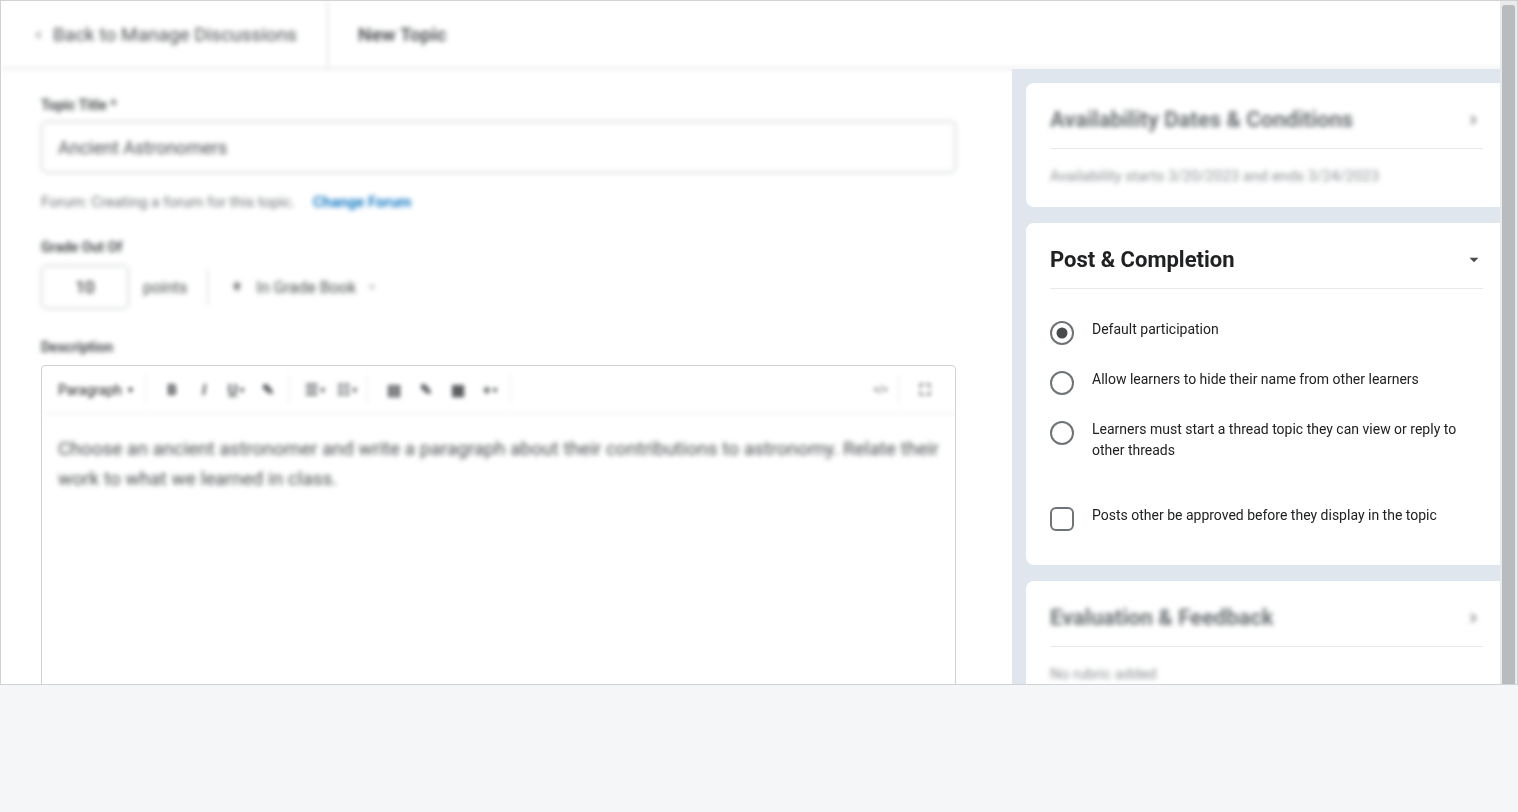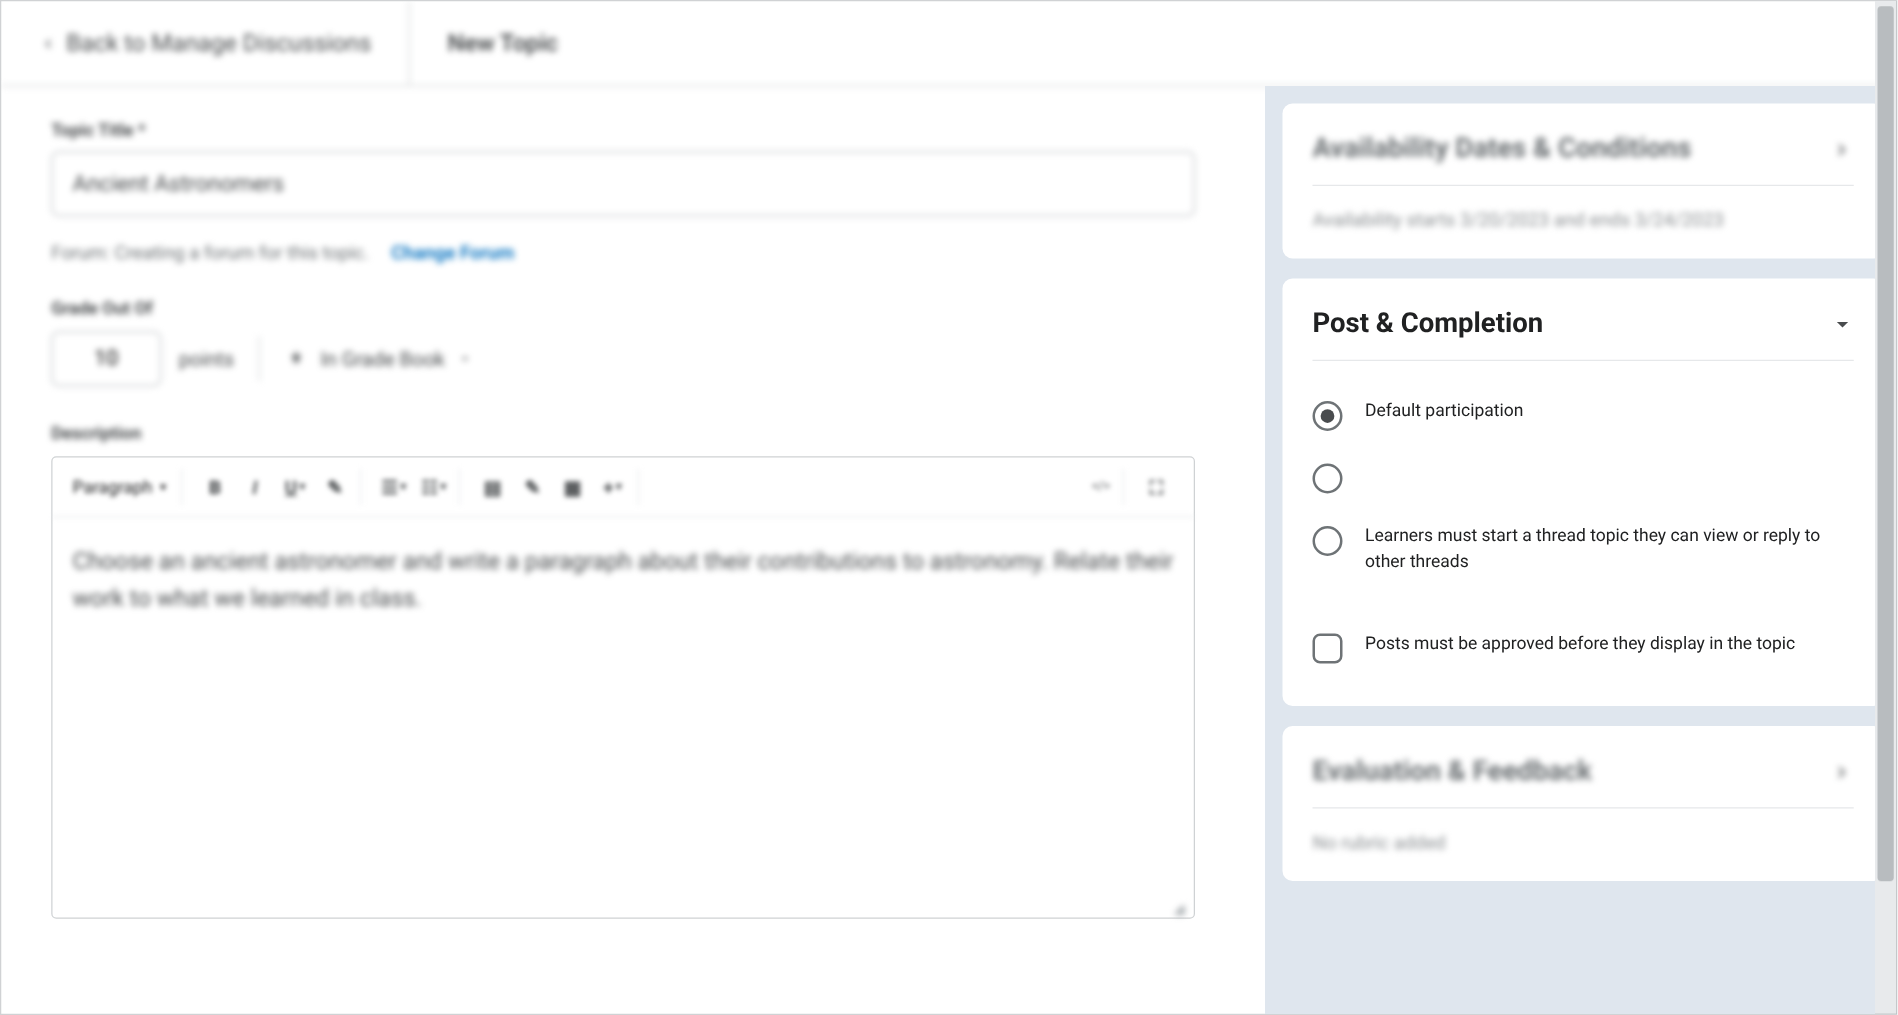--- a/index.html
+++ b/index.html
@@ -5,21 +5,21 @@
     * { box-sizing: border-box; margin: 0; padding: 0; }
     body {
       font-family: -apple-system, BlinkMacSystemFont, 'Segoe UI', Roboto, Arial, sans-serif;
       background: #f5f6f7;
       color: #202122;
       font-size: 15px;
       overflow: hidden;
     }
     .page {
       width: 1518px;
-      height: 812px;
+      height: 685px;
       background: #fff;
       border: 1px solid #d0d2d4;
       position: relative;
       overflow: hidden;
     }
     .top-bar {
       height: 68px;
       border-bottom: 1px solid #d0d2d4;
       display: flex;
       align-items: center;
@@ -317,28 +317,29 @@
           <svg viewBox="0 0 24 24">
               <path d="M6 9l6 6 6-6z"></path>
             </svg>
         </div>
         <div class="opt-row">
           <div class="radio selected"></div>
           <span class="opt-label">Default participation</span>
         </div>
         <div class="opt-row">
           <div class="radio"></div>
+          <span class="opt-label">Allow learners to hide their name from other learners</span>
         </div>
         <div class="opt-row">
           <div class="radio"></div>
           <span class="opt-label">Learners must start a thread topic they can view or reply to other threads</span>
         </div>
         <div class="opt-row opt-row-spaced">
           <div class="checkbox"></div>
-          <span class="opt-label">Posts must be approved before they display in the topic</span>
+          <span class="opt-label">Posts other be approved before they display in the topic</span>
         </div>
       </div>
 
       <div class="panel panel-blur" style="margin-bottom:0;">
         <div class="panel-header">
           <span class="panel-title">Evaluation &amp; Feedback</span>
           <svg viewBox="0 0 24 24">
               <path d="M9 6l6 6-6 6-1.4-1.4L12.2 12 7.6 7.4z"></path>
             </svg>
         </div>

